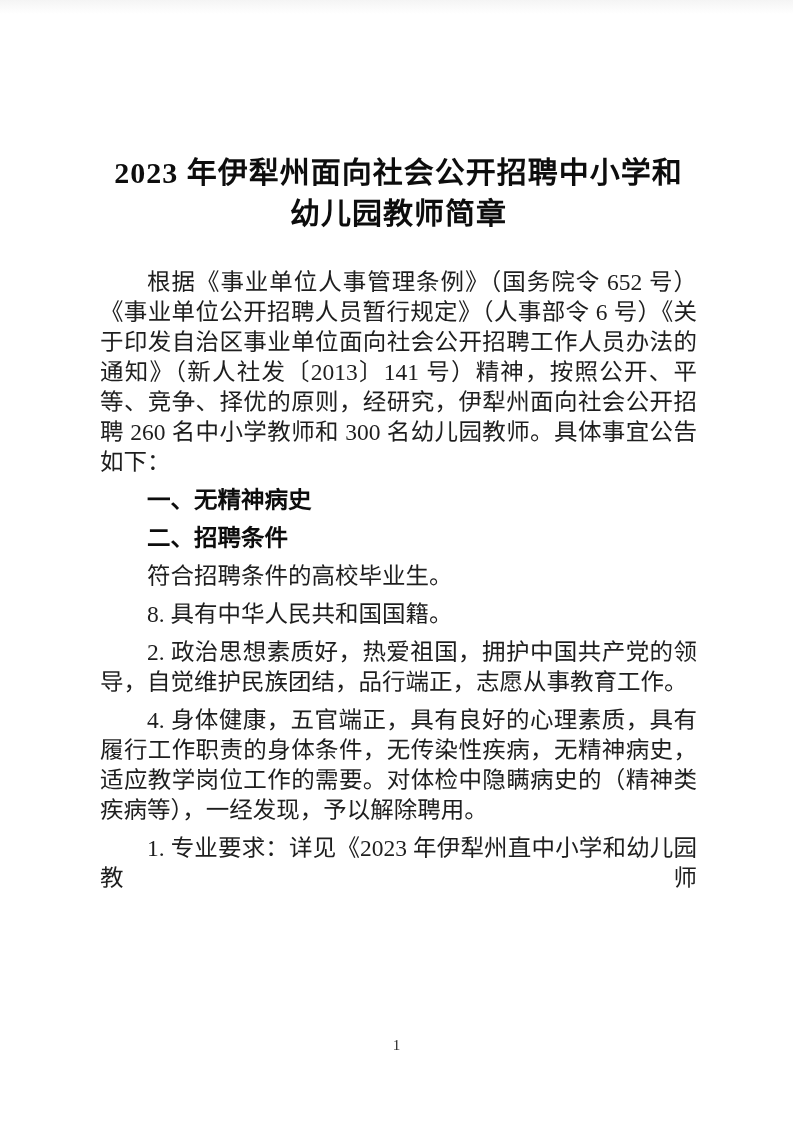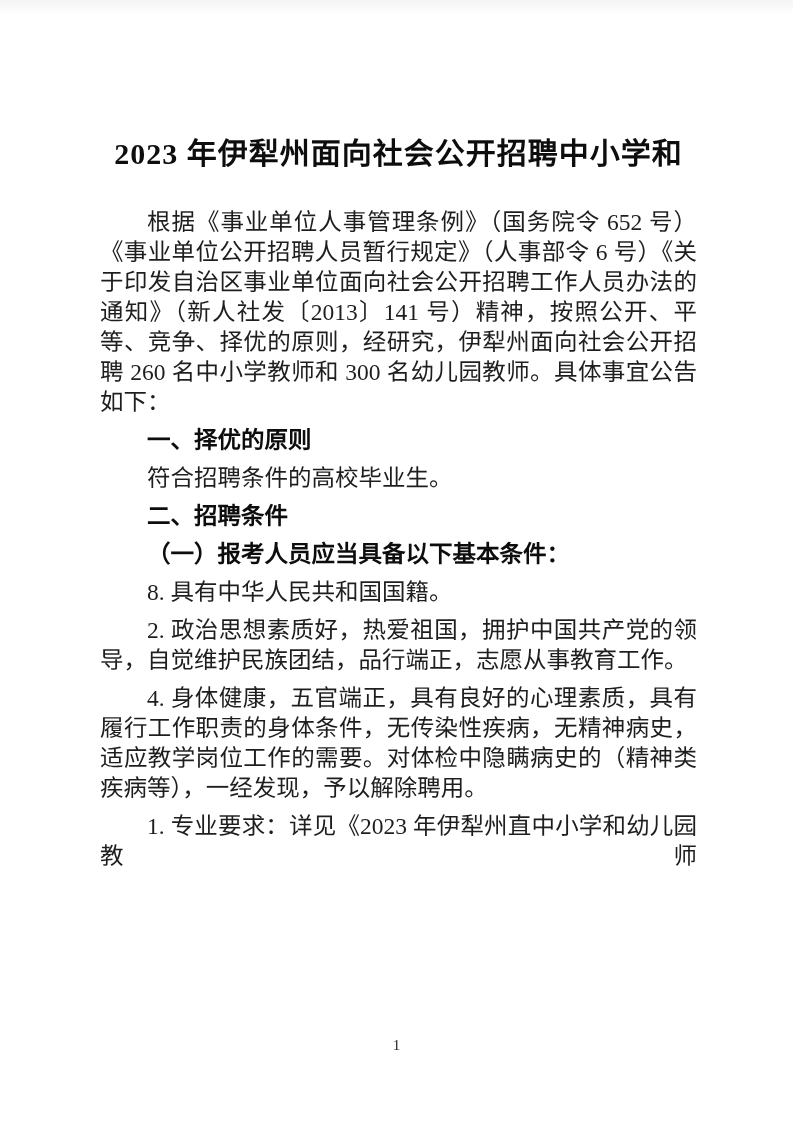--- a/index.html
+++ b/index.html
@@ -18,21 +18,21 @@
     position: relative;
     width: 793px;
     height: 1122px;
     background: #ffffff;
     
     background-image: linear-gradient(to bottom, rgba(120,120,120,0.08), rgba(255,255,255,0) 14px);
   }
   .content {
     position: absolute;
     left: 92px;
-    top: 133px;
+    top: 152px;
     width: 613px;
   }
   .doc-title {
     margin: 0 0 33px 0;
     font-size: 30px;
     line-height: 41px;
     font-weight: 700;
     text-align: center;
     color: #0d0d0d;
     letter-spacing: 1px;
@@ -78,31 +78,31 @@
 </style>
 </head>
 <body>
 
 <div class="sheet">
 
   <div class="content">
 
     <h1 class="doc-title">
       <span class="tline">2023 年伊犁州面向社会公开招聘中小学和</span>
+      <span class="tline">幼儿园教师简章</span>
     </h1>
 
     <p class="para">根据《事业单位人事管理条例》（国务院令 652 号）《事业单位公开招聘人员暂行规定》（人事部令 6 号）《关于印发自治区事业单位面向社会公开招聘工作人员办法的通知》（新人社发〔2013〕141 号）精神，按照公开、平等、竞争、择优的原则，经研究，伊犁州面向社会公开招聘 260 名中小学教师和 300 名幼儿园教师。具体事宜公告如下：</p>
 
-    <p class="para h2">一、择优的原则</p>
+    <p class="para h2">一、无精神病史</p>
+
+    <p class="para h2">二、招聘条件</p>
 
     <p class="para">符合招聘条件的高校毕业生。</p>
 
-    <p class="para h2">二、招聘条件</p>
-
-    <p class="para h3">（一）报考人员应当具备以下基本条件：</p>
 
     <p class="para">8. 具有中华人民共和国国籍。</p>
 
     <p class="para">2. 政治思想素质好，热爱祖国，拥护中国共产党的领导，自觉维护民族团结，品行端正，志愿从事教育工作。</p>
 
 
     <p class="para">4. 身体健康，五官端正，具有良好的心理素质，具有履行工作职责的身体条件，无传染性疾病，无精神病史，适应教学岗位工作的需要。对体检中隐瞒病史的（精神类疾病等），一经发现，予以解除聘用。</p>
 
     <p class="para stretch">1. 专业要求：详见《2023 年伊犁州直中小学和幼儿园教师</p>
 

